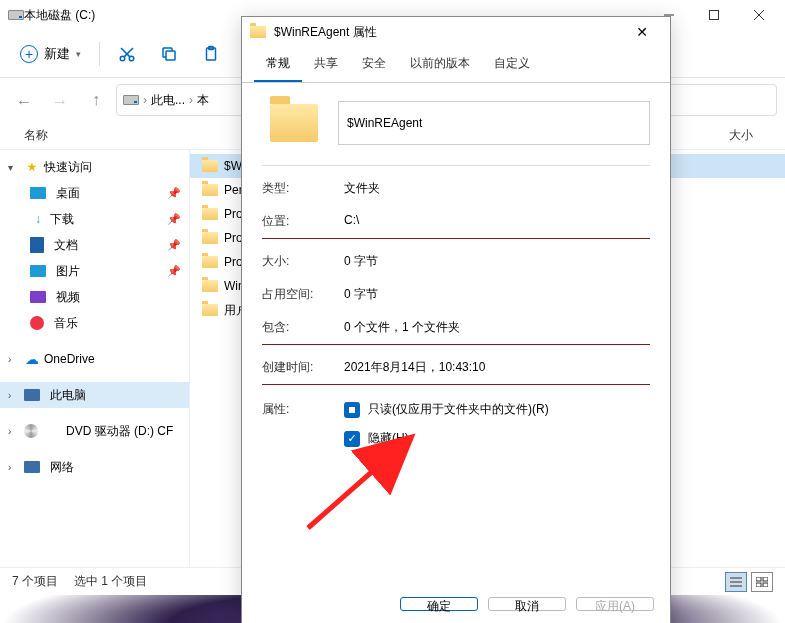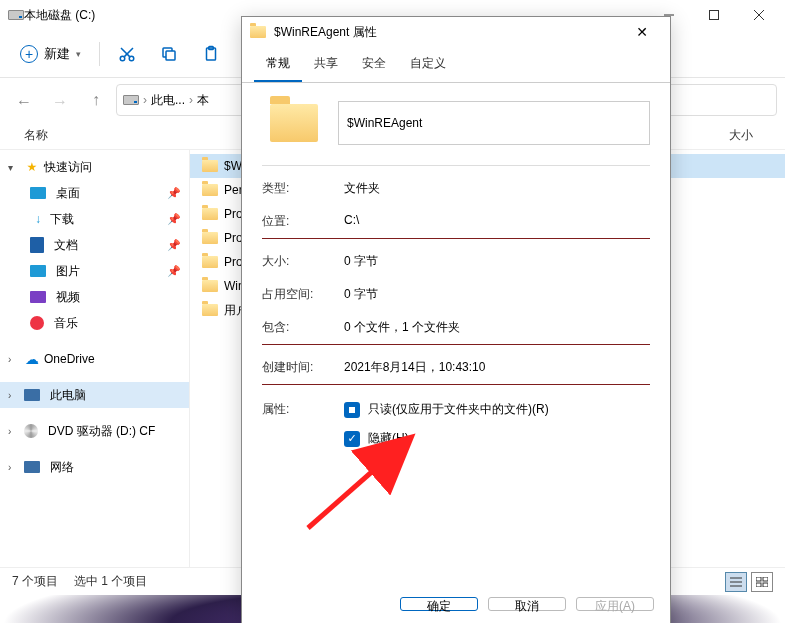--- a/index.html
+++ b/index.html
@@ -209,21 +209,21 @@
       <div style="height:10px"></div>
       <div class="tree-item selected">
           <span class="chev">›</span>
           <span class="i-pc"></span>
           <span style="margin-left:6px">此电脑</span>
         </div>
       <div style="height:10px"></div>
       <div class="tree-item">
           <span class="chev">›</span>
           <span class="i-dvd"></span>
-          <span style="margin-left:6px">DVD 驱动器 (D:) CF</span>
+          <span style="margin-left:24px">DVD 驱动器 (D:) CF</span>
         </div>
       <div style="height:10px"></div>
       <div class="tree-item">
           <span class="chev">›</span>
           <span class="i-net"></span>
           <span style="margin-left:6px">网络</span>
         </div>
     </div>
 
     <div class="file-list">
@@ -284,20 +284,21 @@
 <div class="dialog">
   <div class="dlg-title">
     <span class="folder-ico" style="margin-right:8px"></span>
     <span>$WinREAgent 属性</span>
     <div class="dlg-close">✕</div>
   </div>
   <div class="tabs">
     <div class="tab active">常规</div>
     <div class="tab">共享</div>
     <div class="tab">安全</div>
+    <div class="tab">以前的版本</div>
     <div class="tab">自定义</div>
   </div>
   <div class="dlg-body">
     <div class="big-folder">
       <div class="big-folder-ico"></div>
       <input class="name-input" value="$WinREAgent" style="">
     </div>
     <div style="border-top:1px solid #ddd;margin-bottom:6px"></div>
     <div class="prop-row">
         <span class="prop-label">类型:</span>

